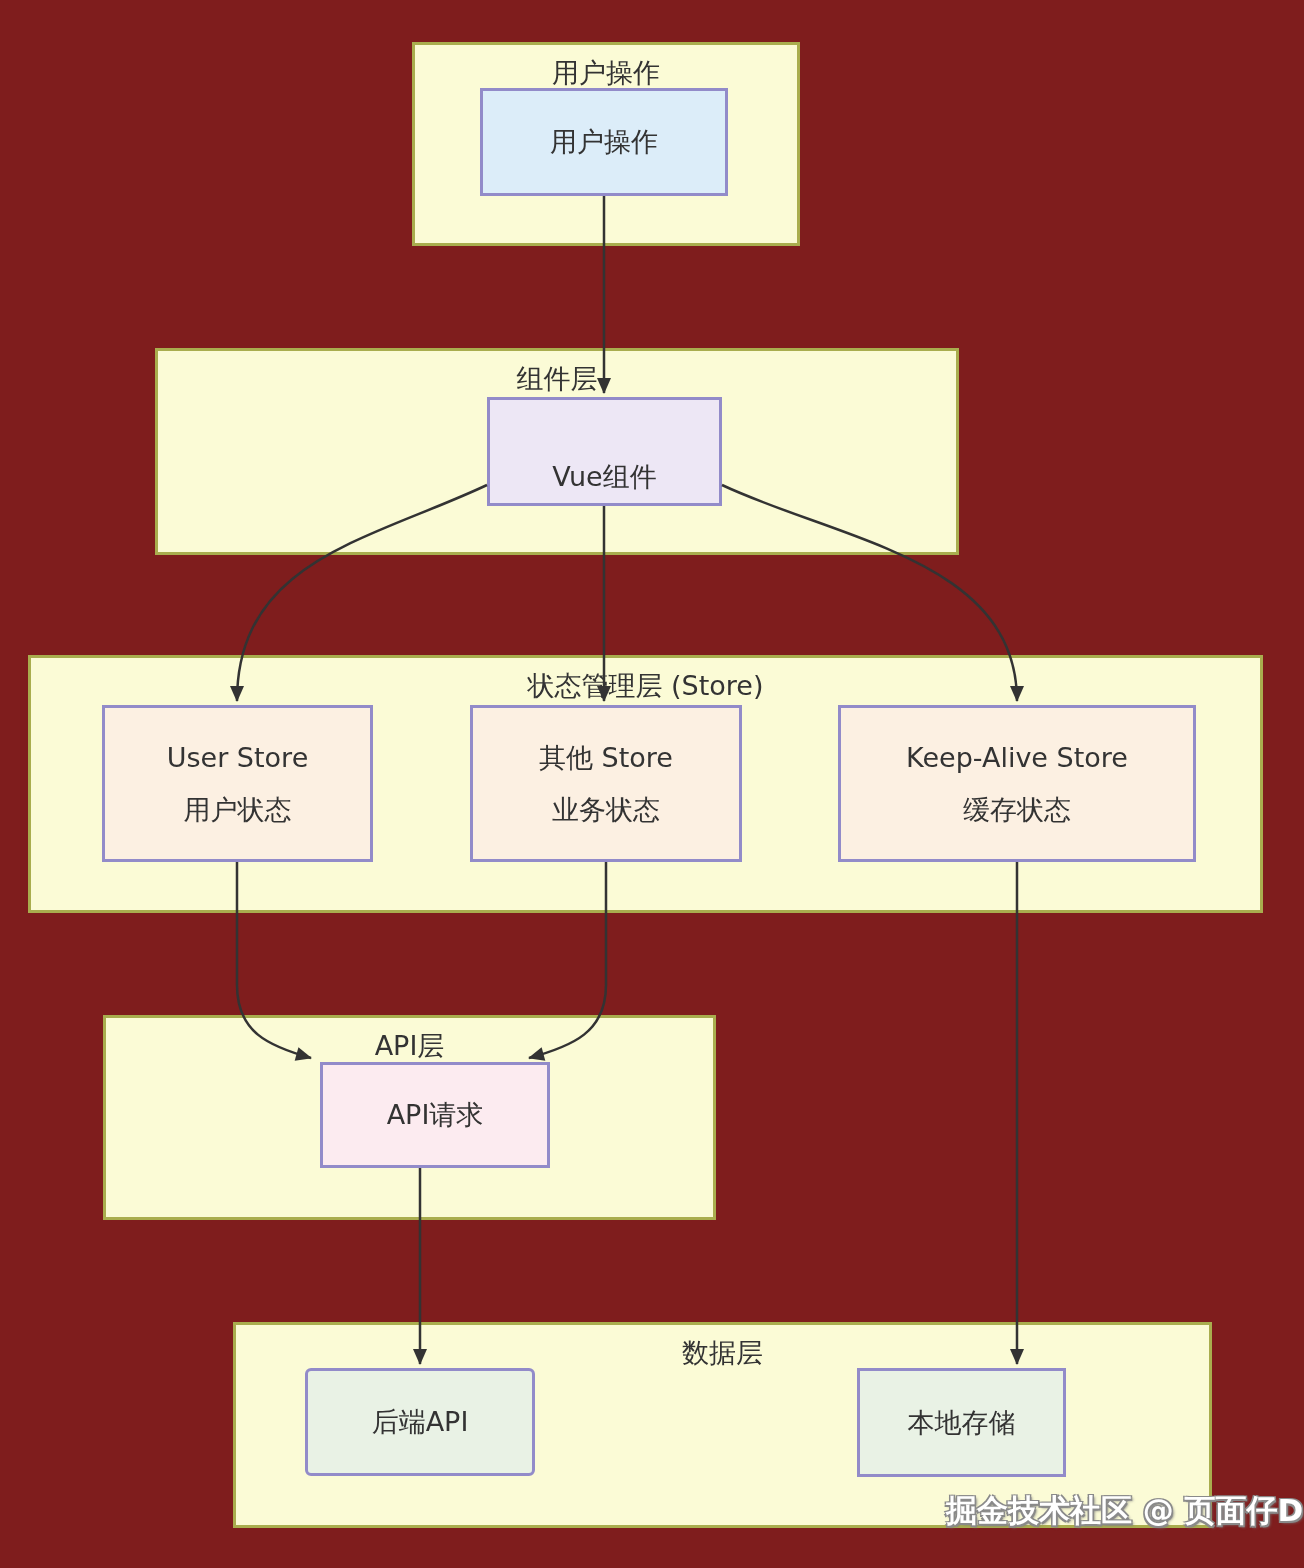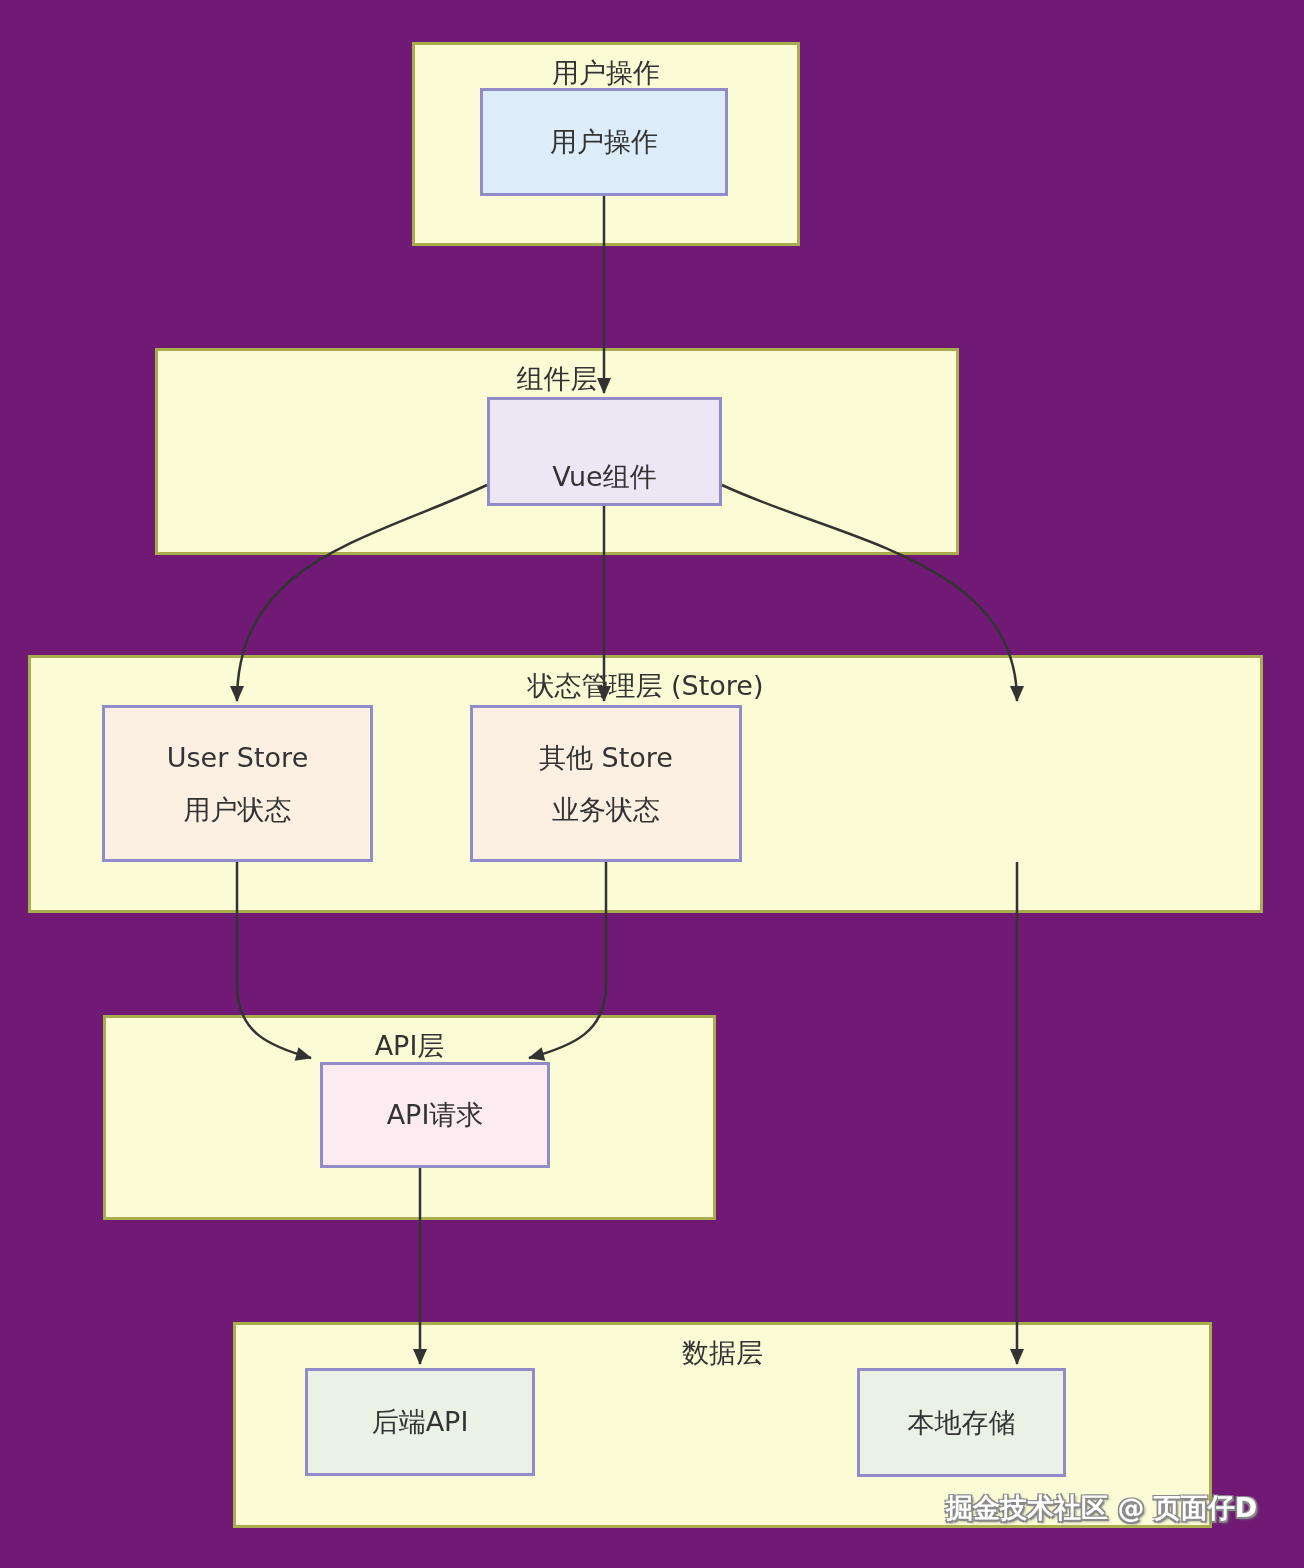--- a/index.html
+++ b/index.html
@@ -1,17 +1,17 @@
 <!DOCTYPE html>
 <html><head>
 <meta charset="utf-8">
 <style>
   html,body{margin:0;padding:0;background:#ffffff;}
   body{font-family:"DejaVu Sans","Liberation Sans",sans-serif;}
-  #canvas{position:relative;width:1304px;height:1568px;background:#701a75;overflow:hidden;}
+  #canvas{position:relative;width:1304px;height:1568px;background:#7f1d1d;overflow:hidden;}
 
   .cluster{
     position:absolute;
     background:#fbfbd6;
     border:3px solid #a9ad4e;
     box-sizing:border-box;
   }
   .cluster-title{
     position:absolute;
     left:0; right:0; top:10px;
@@ -46,37 +46,37 @@
   #c-api    {left:103px; top:1015px; width:613px;  height:205px;padding-left:40px;}
   #c-data   {left:233px; top:1322px; width:979px;  height:206px;}
 
   
   #n-useract {left:480px; top:88px;   width:248px; height:108px;}
   #n-vue     {left:487px; top:397px;  width:235px; height:109px;}
   #n-ustore  {left:102px; top:705px;  width:271px; height:157px;}
   #n-ostore  {left:470px; top:705px;  width:272px; height:157px;}
   #n-kstore  {left:838px; top:705px;  width:358px; height:157px;}
   #n-apireq  {left:305px; top:1062px; width:230px; height:106px;margin-left:15px;}
-  #n-backend {left:305px; top:1368px; width:230px; height:108px;}
+  #n-backend {left:305px; top:1368px; width:230px; height:108px;border-radius:6px;}
   #n-local   {left:857px; top:1368px; width:209px; height:109px;justify-content:center;}
 
   #edges{
     position:absolute; left:0; top:0; width:1304px; height:1568px;
     pointer-events:none;
   }
   #edges path.edge{
     fill:none;
     stroke:#333333;
     stroke-width:2.5px;
   }
 
   .watermark{
     position:absolute;
     left:946px; top:1490px;
-    font-size:27px;
+    font-size:31px;
     font-weight:bold;
     color:#ffffff;
     white-space:nowrap;
     text-shadow:
       -1.5px -1.5px 0 #8a8a8a,
        1.5px -1.5px 0 #8a8a8a,
       -1.5px  1.5px 0 #8a8a8a,
        1.5px  1.5px 0 #8a8a8a,
        2px 2px 3px #777777;
   }
@@ -117,20 +117,24 @@
   <div class="node peach" id="n-ostore">
     <span>其他 Store</span>
     <span>业务状态</span>
   </div>
 
   <div class="node peach" id="n-ustore">
     <span>User Store</span>
     <span>用户状态</span>
   </div>
 
+  <div class="node peach" id="n-kstore">
+    <span>Keep-Alive Store</span>
+    <span>缓存状态</span>
+  </div>
 
   <div class="node pink" id="n-apireq">
     <span>API请求</span>
   </div>
 
   <div class="node green" id="n-backend">
     <span>后端API</span>
   </div>
 
   <div class="node green" id="n-local">

